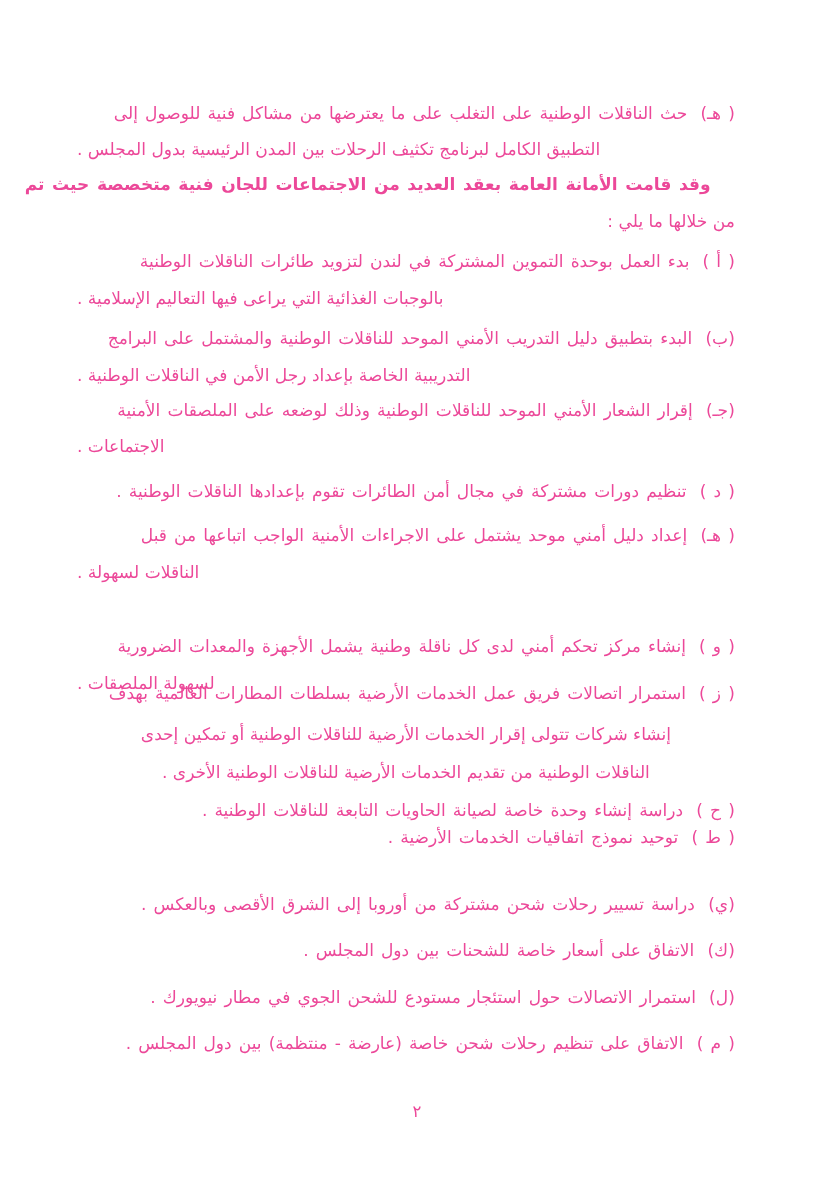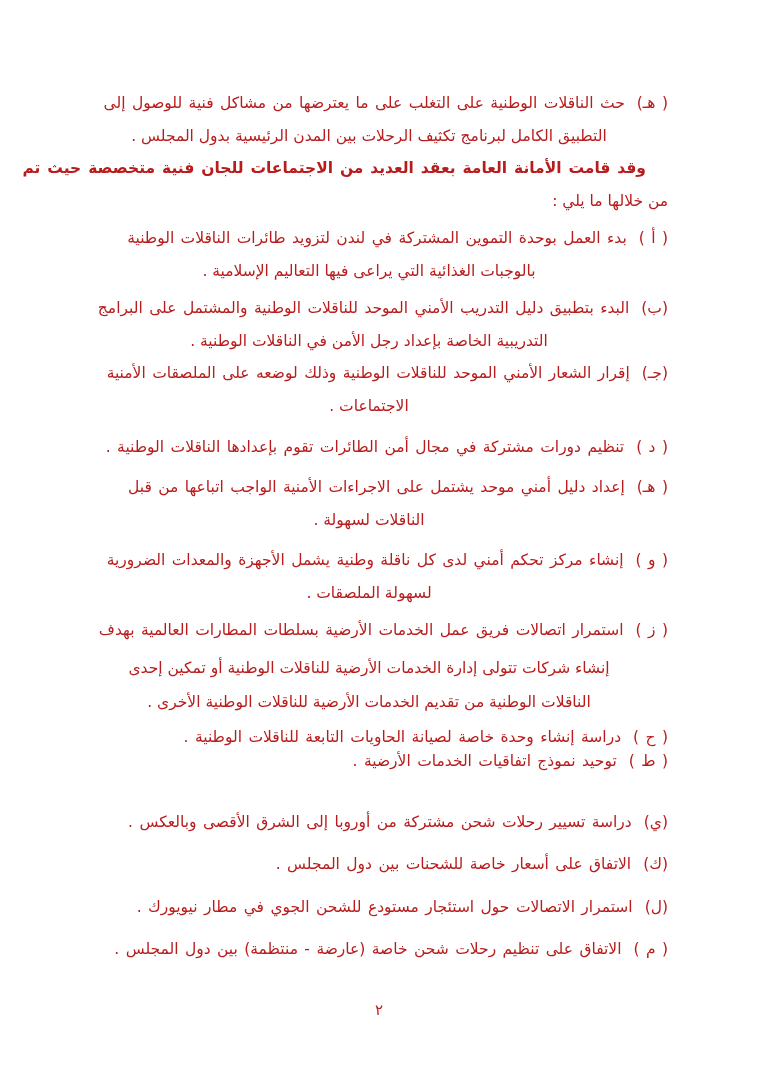--- a/index.html
+++ b/index.html
@@ -1,21 +1,21 @@
 <!DOCTYPE html>
 <html lang="ar" dir="rtl"><head>
 <meta charset="utf-8">
 <style>
   html, body { margin: 0; padding: 0; background: #ffffff; }
   .page {
     position: relative;
     width: 758px;
     height: 1078px;
     background: #ffffff;
-    color: #b91c1c;
+    color: #ec4899;
     font-family: "DejaVu Sans", sans-serif;
     direction: rtl;
     overflow: hidden;
   }
   .item {
     position: absolute;
     right: 90px;
     left: 70px;
   }
   .line {
@@ -24,21 +24,21 @@
     text-align: right;
     white-space: nowrap;
   }
   .line.first { word-spacing: 1.5px; }
   .label {
     display: inline-block;
     margin-left: 12px;
     white-space: pre;
   }
   .cont {
-    text-align: center;
+    text-align: left;
     white-space: nowrap;
   }
   .cont-z {
     line-height: 34px;
     text-align: center;
     font-size: 15.5px;
     white-space: nowrap;
   }
   .cont-z.gap { margin-top: 4px; }
   .indent1 { padding-right: 22px; font-weight: bold; }
@@ -84,28 +84,28 @@
 
   <section class="item" style="top:431px">
     <div class="line first"><span class="label">( د )</span><span>تنظيم دورات مشتركة في مجال أمن الطائرات تقوم بإعدادها الناقلات الوطنية .</span></div>
   </section>
 
   <section class="item" style="top:471px">
     <div class="line first"><span class="label">( هـ)</span><span>إعداد دليل أمني موحد يشتمل على الاجراءات الأمنية الواجب اتباعها من قبل</span></div>
     <div class="line cont">الناقلات لسهولة .</div>
   </section>
 
-  <section class="item" style="top:544px">
+  <section class="item" style="top:572px">
     <div class="line first"><span class="label">( و )</span><span>إنشاء مركز تحكم أمني لدى كل ناقلة وطنية يشمل الأجهزة والمعدات الضرورية</span></div>
     <div class="line cont">لسهولة الملصقات .</div>
   </section>
 
   <section class="item" style="top:614px">
     <div class="line first"><span class="label">( ز )</span><span>استمرار اتصالات فريق عمل الخدمات الأرضية بسلطات المطارات العالمية بهدف</span></div>
-    <div class="cont-z gap">إنشاء شركات تتولى إدارة الخدمات الأرضية للناقلات الوطنية أو تمكين إحدى</div>
+    <div class="cont-z gap">إنشاء شركات تتولى إقرار الخدمات الأرضية للناقلات الوطنية أو تمكين إحدى</div>
     <div class="cont-z">الناقلات الوطنية من تقديم الخدمات الأرضية للناقلات الوطنية الأخرى .</div>
   </section>
 
   <section class="item" style="top:721px">
     <div class="line first"><span class="label">( ح )</span><span>دراسة إنشاء وحدة خاصة لصيانة الحاويات التابعة للناقلات الوطنية .</span></div>
   </section>
 
   <section class="item" style="top:745px">
     <div class="line first"><span class="label">( ط )</span><span>توحيد نموذج اتفاقيات الخدمات الأرضية .</span></div>
   </section>

